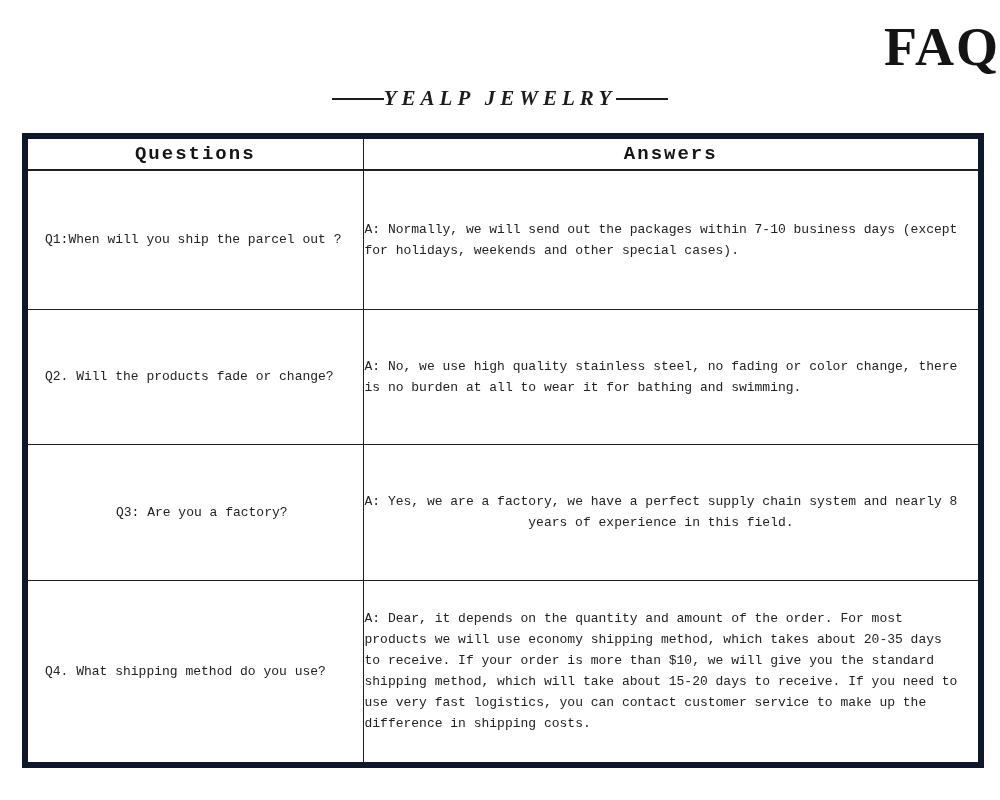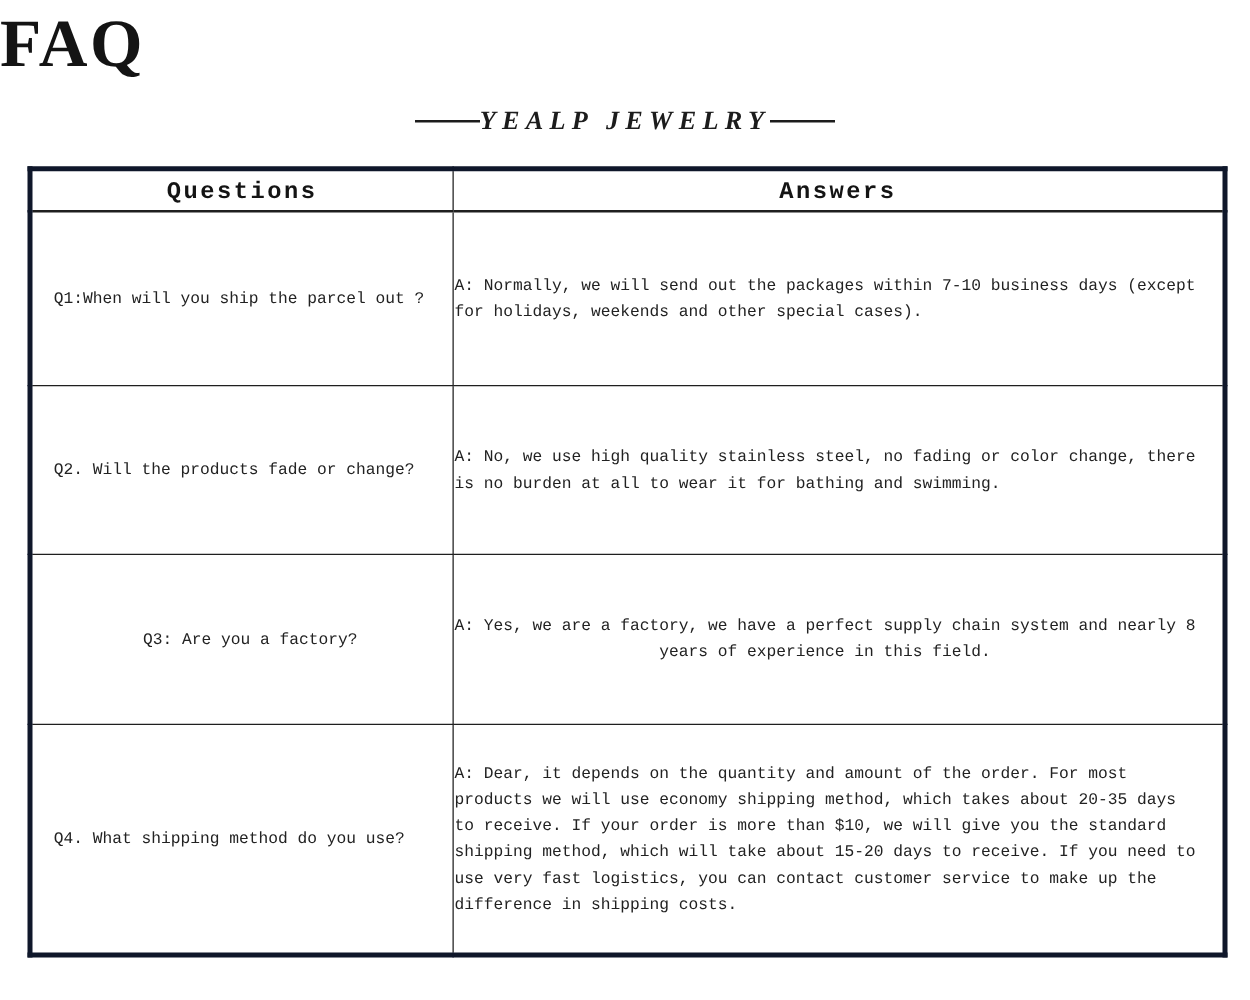--- a/index.html
+++ b/index.html
@@ -7,31 +7,31 @@
   .page {
     position: relative;
     width: 1000px;
     height: 800px;
     background: #ffffff;
     color: #1c1c1c;
     font-family: "Liberation Mono", "DejaVu Sans Mono", monospace;
     overflow: hidden;
   }
   
-  .hdr { text-align: left; padding-top: 4px; }
+  .hdr { text-align: right; padding-top: 16px; }
   .title {
     font-family: "Liberation Serif", "DejaVu Serif", serif;
     font-weight: 700;
     font-size: 54px;
     line-height: 62px;
     letter-spacing: 2px;
     color: #141414;
   }
   .brand-row {
-    margin-top: 18px;
+    margin-top: 8px;
     display: flex;
     align-items: center;
     justify-content: center;
   }
   .rule {
     display: inline-block;
     width: 52px;
     height: 2px;
     background: #1c1c1c;
   }
@@ -53,21 +53,21 @@
     border-collapse: collapse;
     table-layout: fixed;
     background: #ffffff;
   }
   table.faq col.col-q { width: 338px; }
   table.faq col.col-a { width: 618px; }
   table.faq th, table.faq td {
     border: 1px solid #1f1f1f;
     vertical-align: middle;
   }
-  table.faq { border: 4px solid #0f172a; }
+  table.faq { border: 6px solid #0f172a; }
   table.faq th {
     border-bottom: 2px solid #1f1f1f;
     height: 34px;
     font-size: 19px;
     font-weight: 700;
     letter-spacing: 2px;
     text-align: center;
     color: #141414;
   }
   table.faq td {

